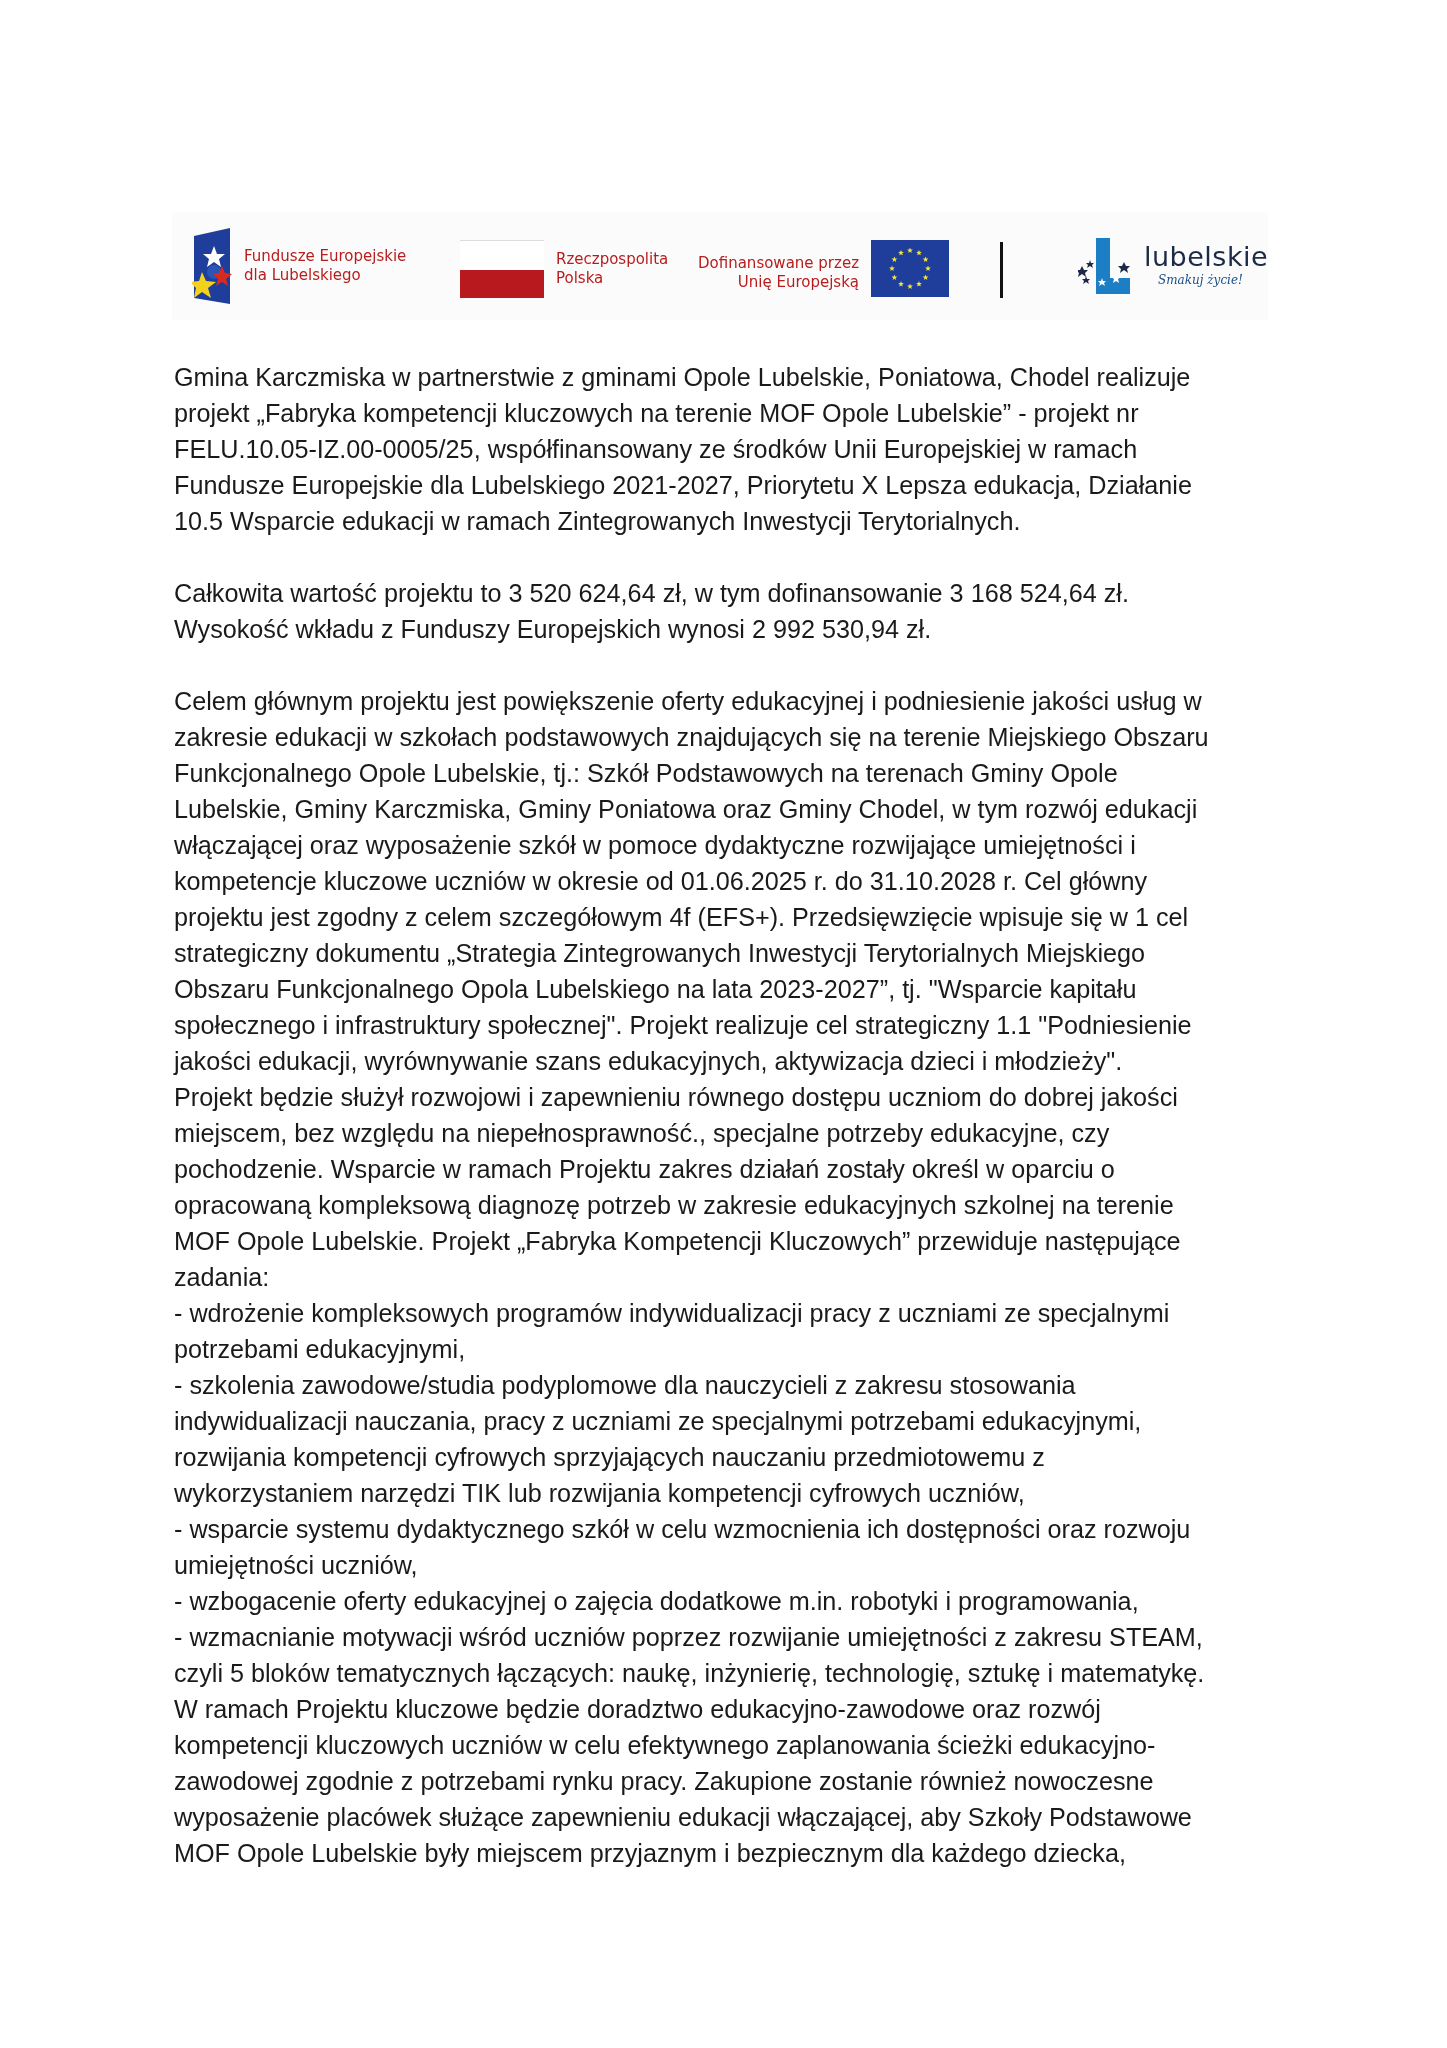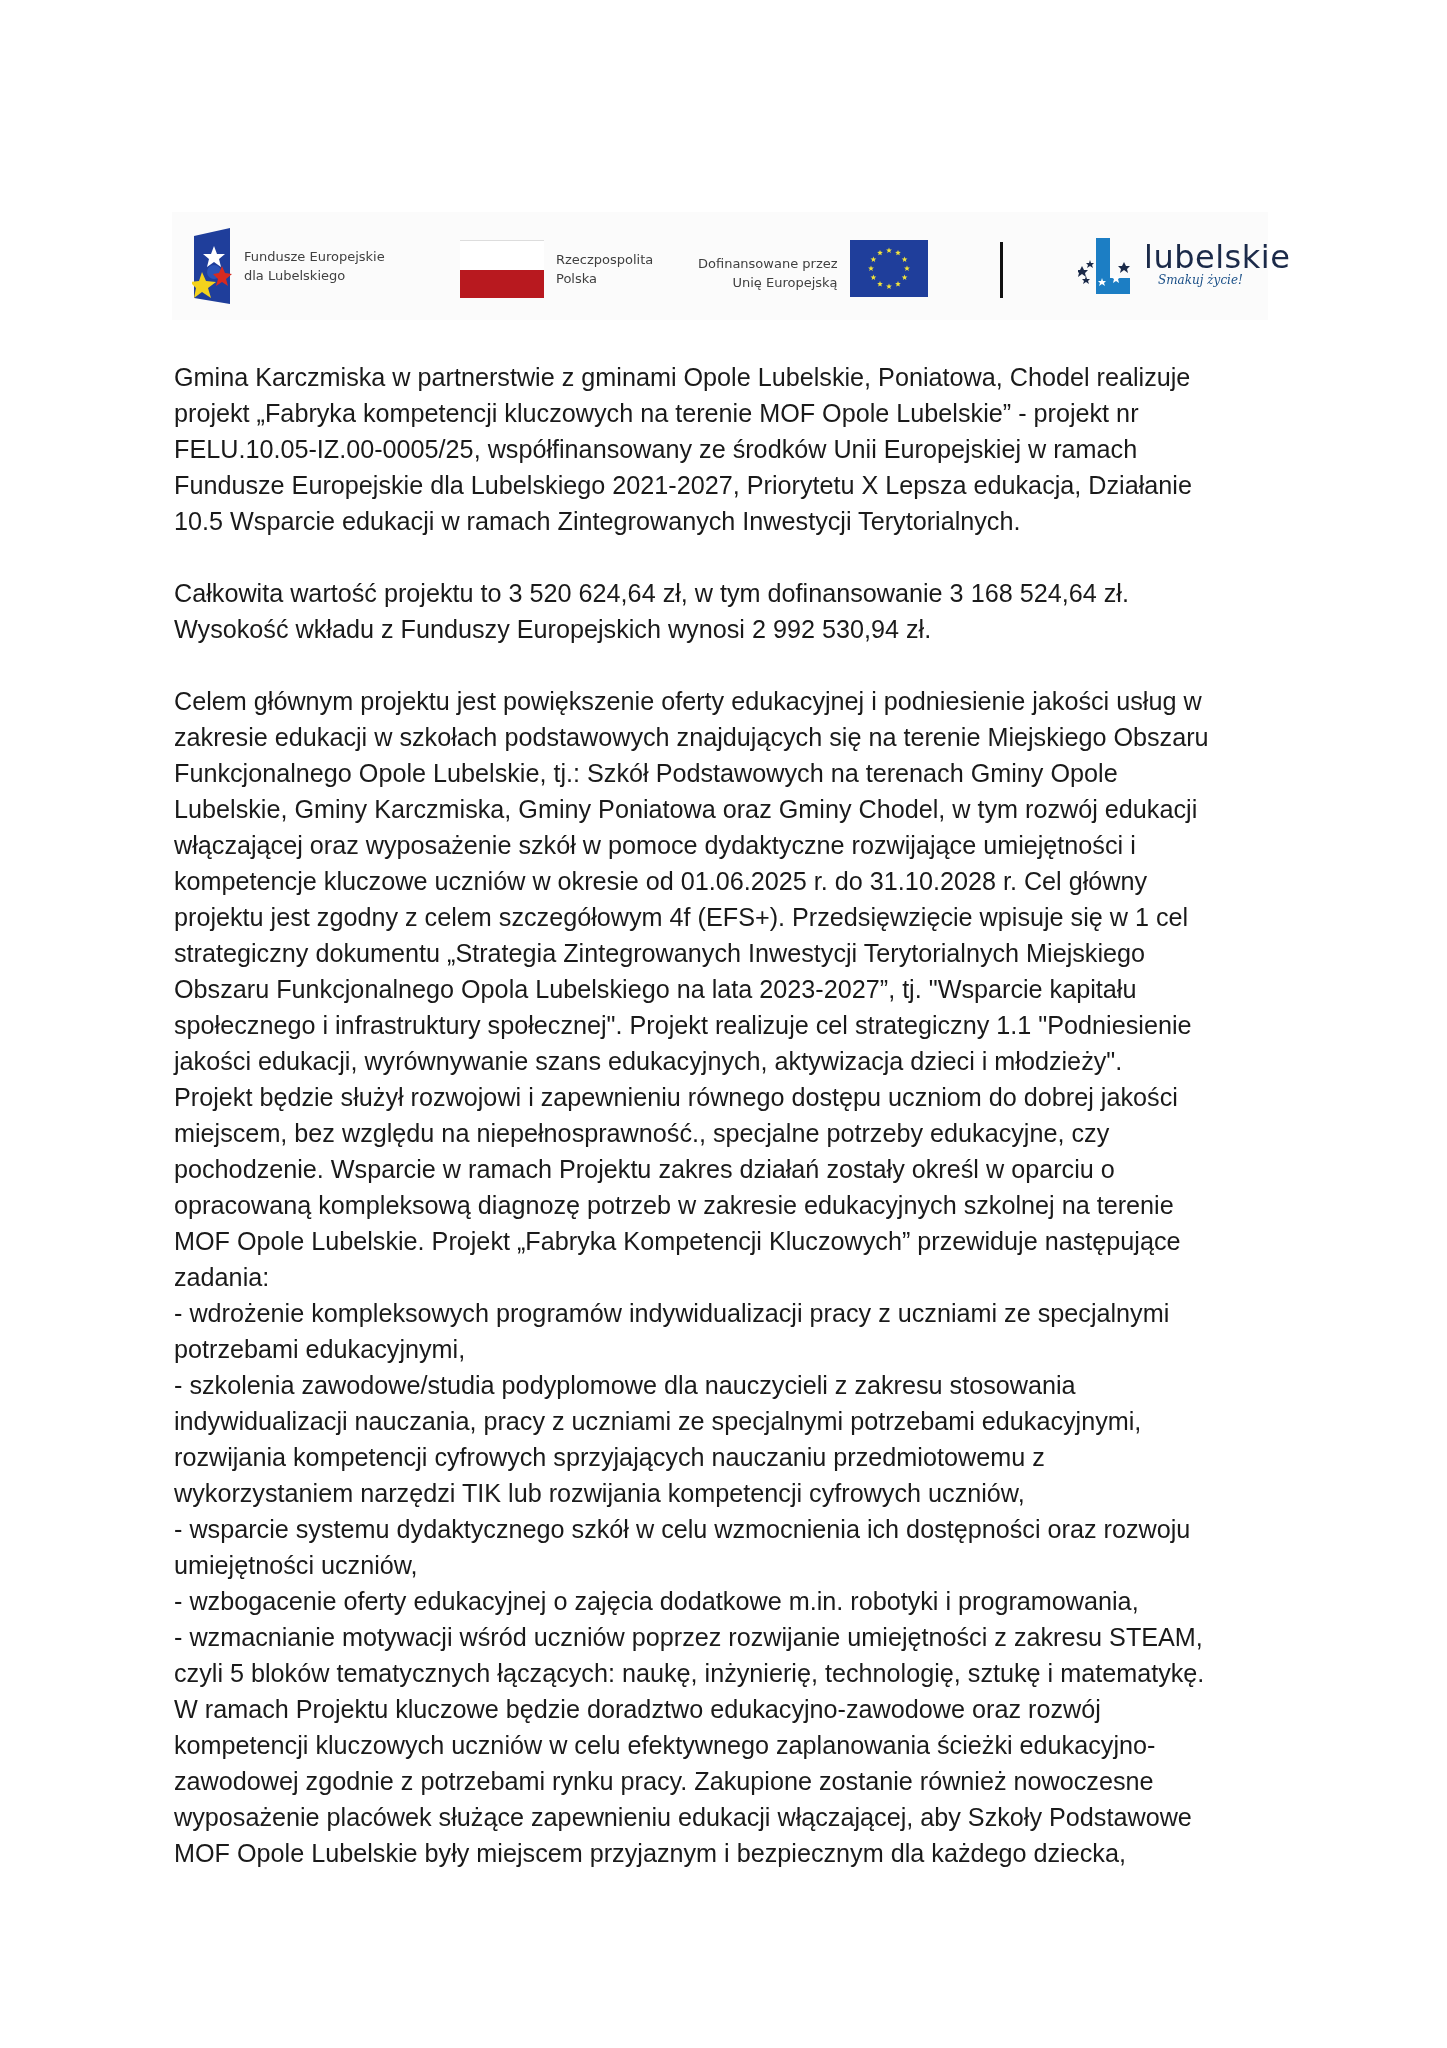--- a/index.html
+++ b/index.html
@@ -1,40 +1,40 @@
 <!DOCTYPE html>
 <html><head>
 <meta charset="utf-8">
 <style>
   html, body { margin: 0; padding: 0; background: #ffffff; }
   body { width: 1447px; height: 2048px; position: relative; overflow: hidden; font-family: "Liberation Sans", sans-serif; color: #111; }
 
   .logo-bar { position: absolute; left: 172px; top: 212px; width: 1096px; height: 108px; background: #fbfbfb; }
   .logo { position: absolute; display: flex; align-items: center; }
-  .logo-text { font-family: "DejaVu Sans", sans-serif; font-size: 13px; line-height: 19px; color: #404040; }
+  .logo-text { font-family: "DejaVu Sans", sans-serif; font-size: 15px; line-height: 19px; color: #b91c1c; }
 
   .fe-logo { left: 20px; top: 16px; }
   .fe-logo svg { display: block; }
   .fe-logo .logo-text { margin-left: 12px; }
 
   .pl-logo { left: 288px; top: 28px; }
   .pl-flag { width: 84px; height: 58px; display: flex; flex-direction: column; }
   .pl-flag .white { flex: 1; background: #fff; border-top: 1px solid #ddd; }
   .pl-flag .red { flex: 1; background: #b8191f; }
   .pl-logo .logo-text { margin-left: 12px; align-self: flex-start; margin-top: 10px; }
 
   .eu-logo { left: 526px; top: 28px; }
   .eu-logo .logo-text { text-align: right; margin-right: 12px; margin-top: 8px; }
   .eu-flag { width: 78px; height: 57px; background: #1f3e9b; }
 
   .divider { position: absolute; left: 828px; top: 30px; width: 3px; height: 56px; background: #111; }
 
   .lub-logo { left: 906px; top: 24px; }
   .lub-text { margin-left: 4px; }
-  .lub-name { font-family: "DejaVu Sans", sans-serif; font-size: 32px; color: #1b2a49; line-height: 28px; letter-spacing: 0.5px; }
+  .lub-name { font-family: "DejaVu Sans", sans-serif; font-size: 27px; color: #1b2a49; line-height: 28px; letter-spacing: 0.5px; }
   .lub-slogan { font-family: "DejaVu Serif", serif; font-style: italic; font-size: 12px; color: #1a4f87; margin-left: 14px; line-height: 18px; }
 
   .content { position: absolute; left: 174px; top: 359px; width: 1110px; font-family: "Liberation Sans", sans-serif; font-size: 25.2px; line-height: 36px; color: #1a1a1a; }
   .content p { margin: 0; }
   .line { display: block; white-space: nowrap; }
   .gap { height: 36px; }
 </style>
 </head>
 <body>
 

